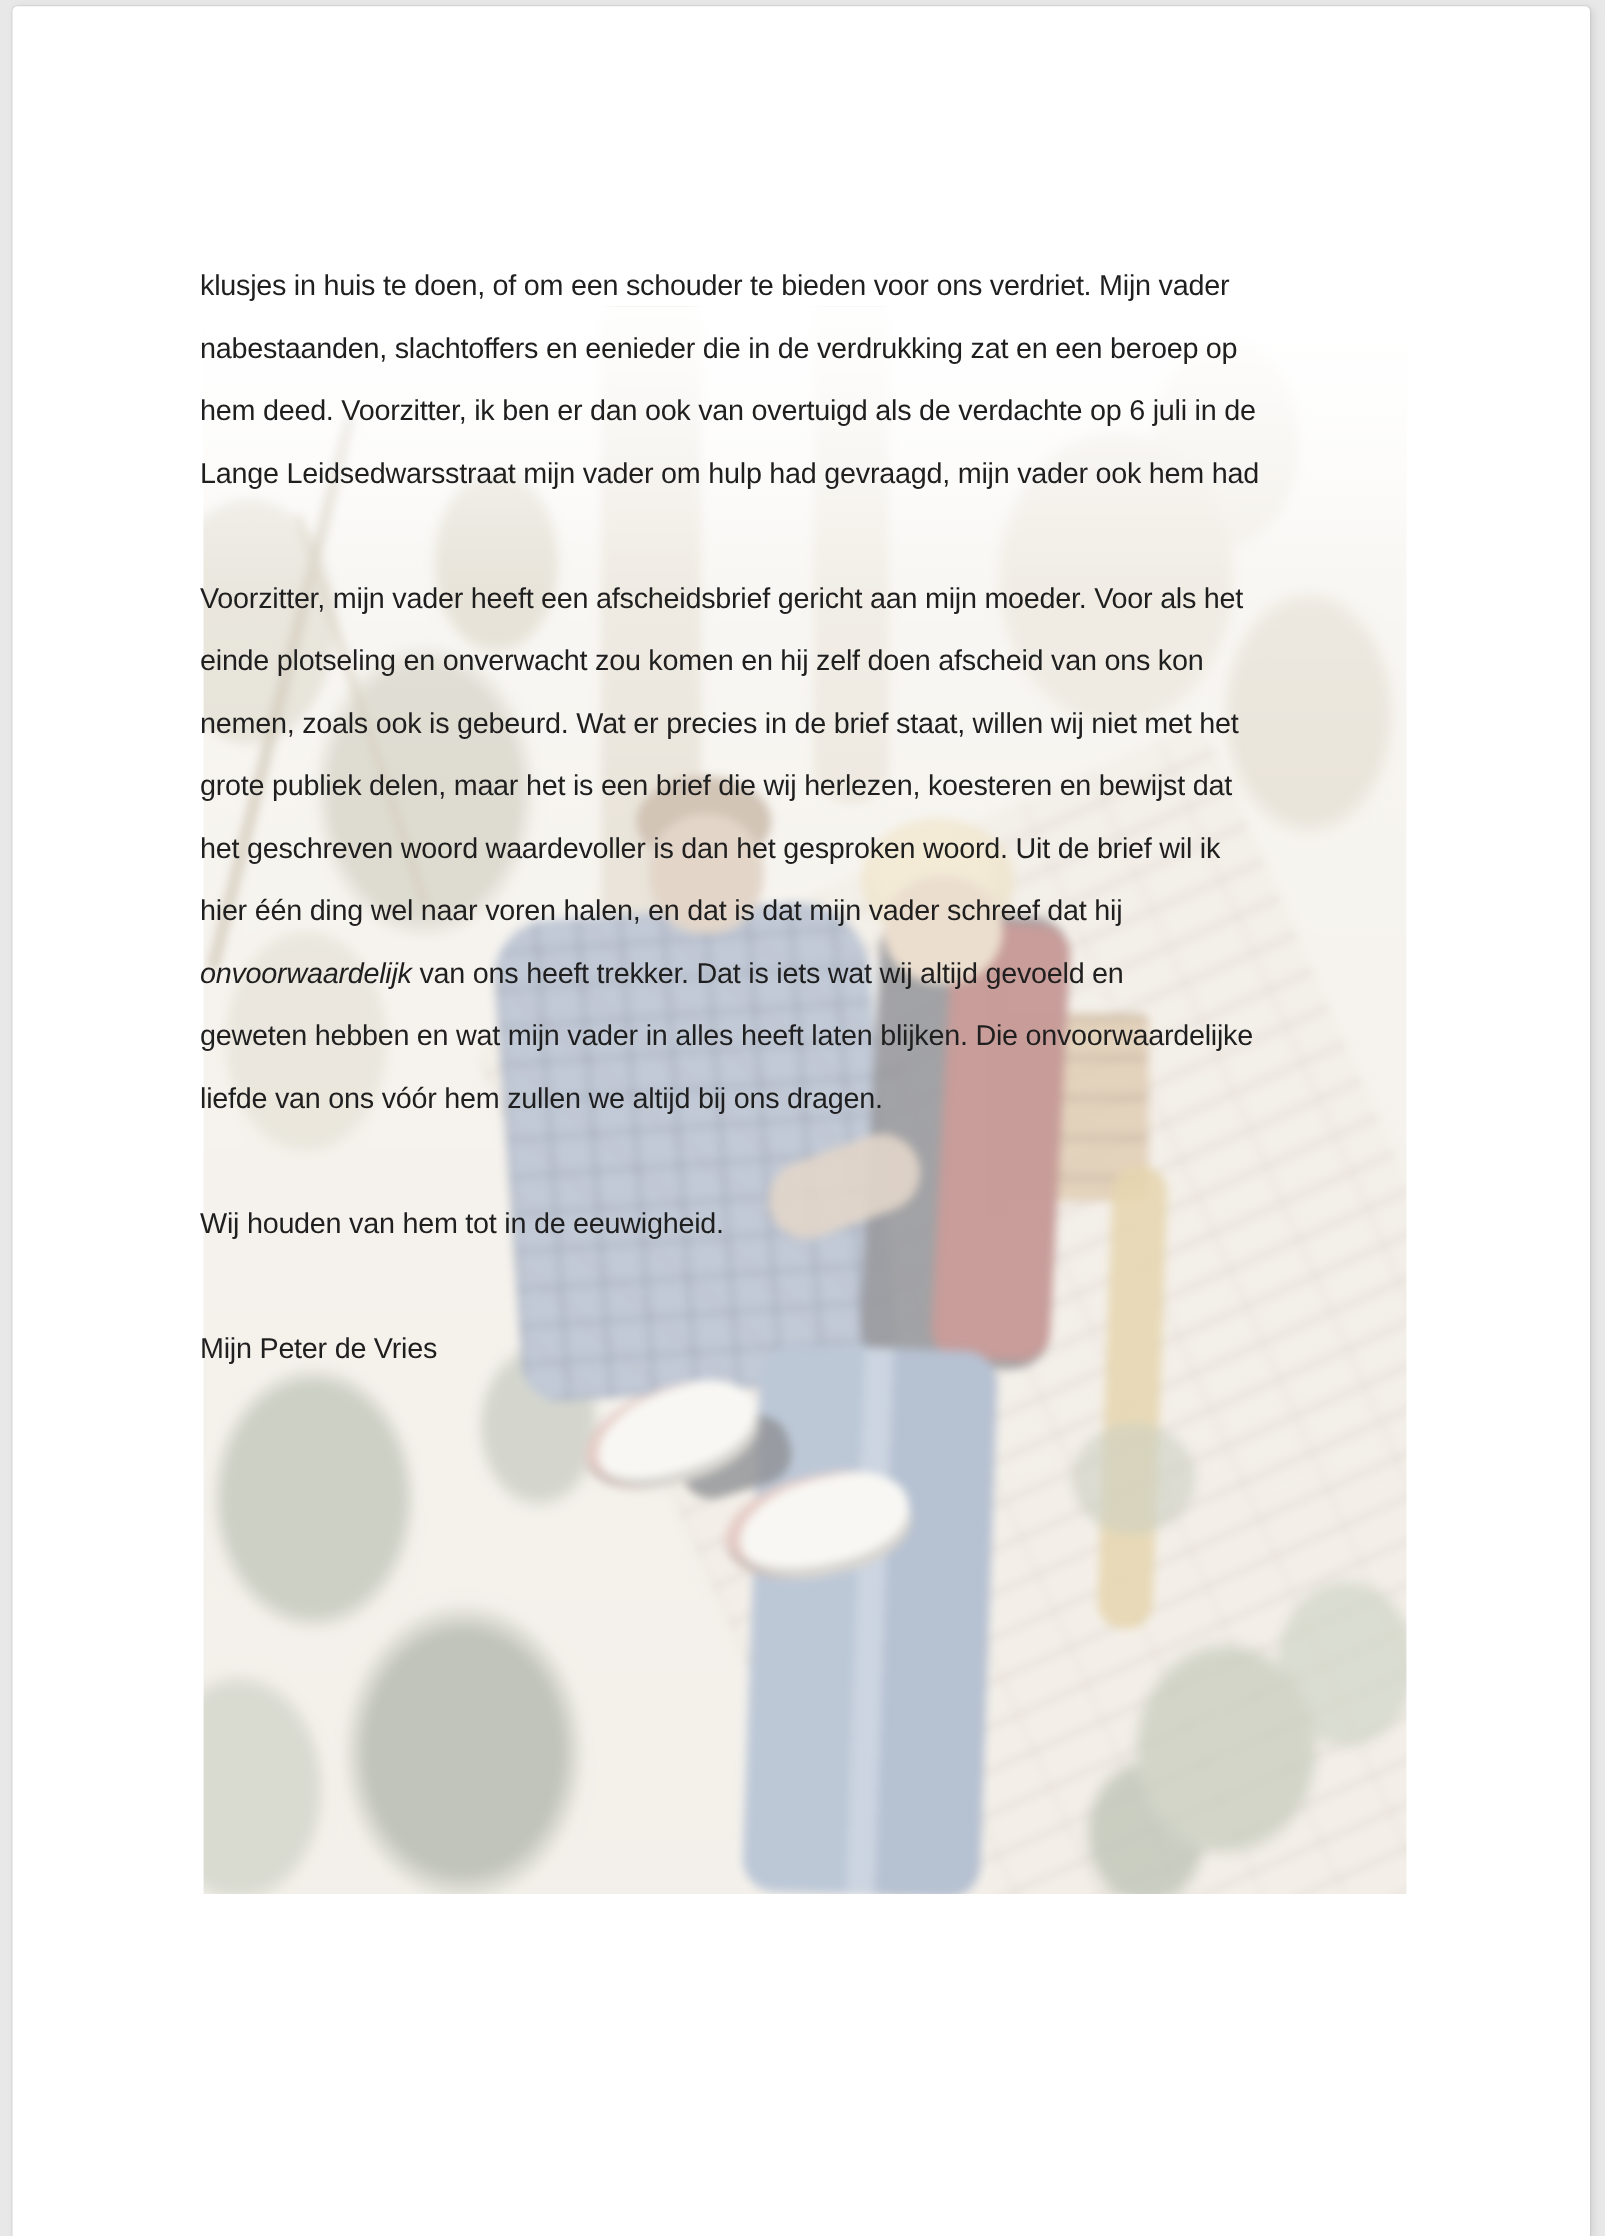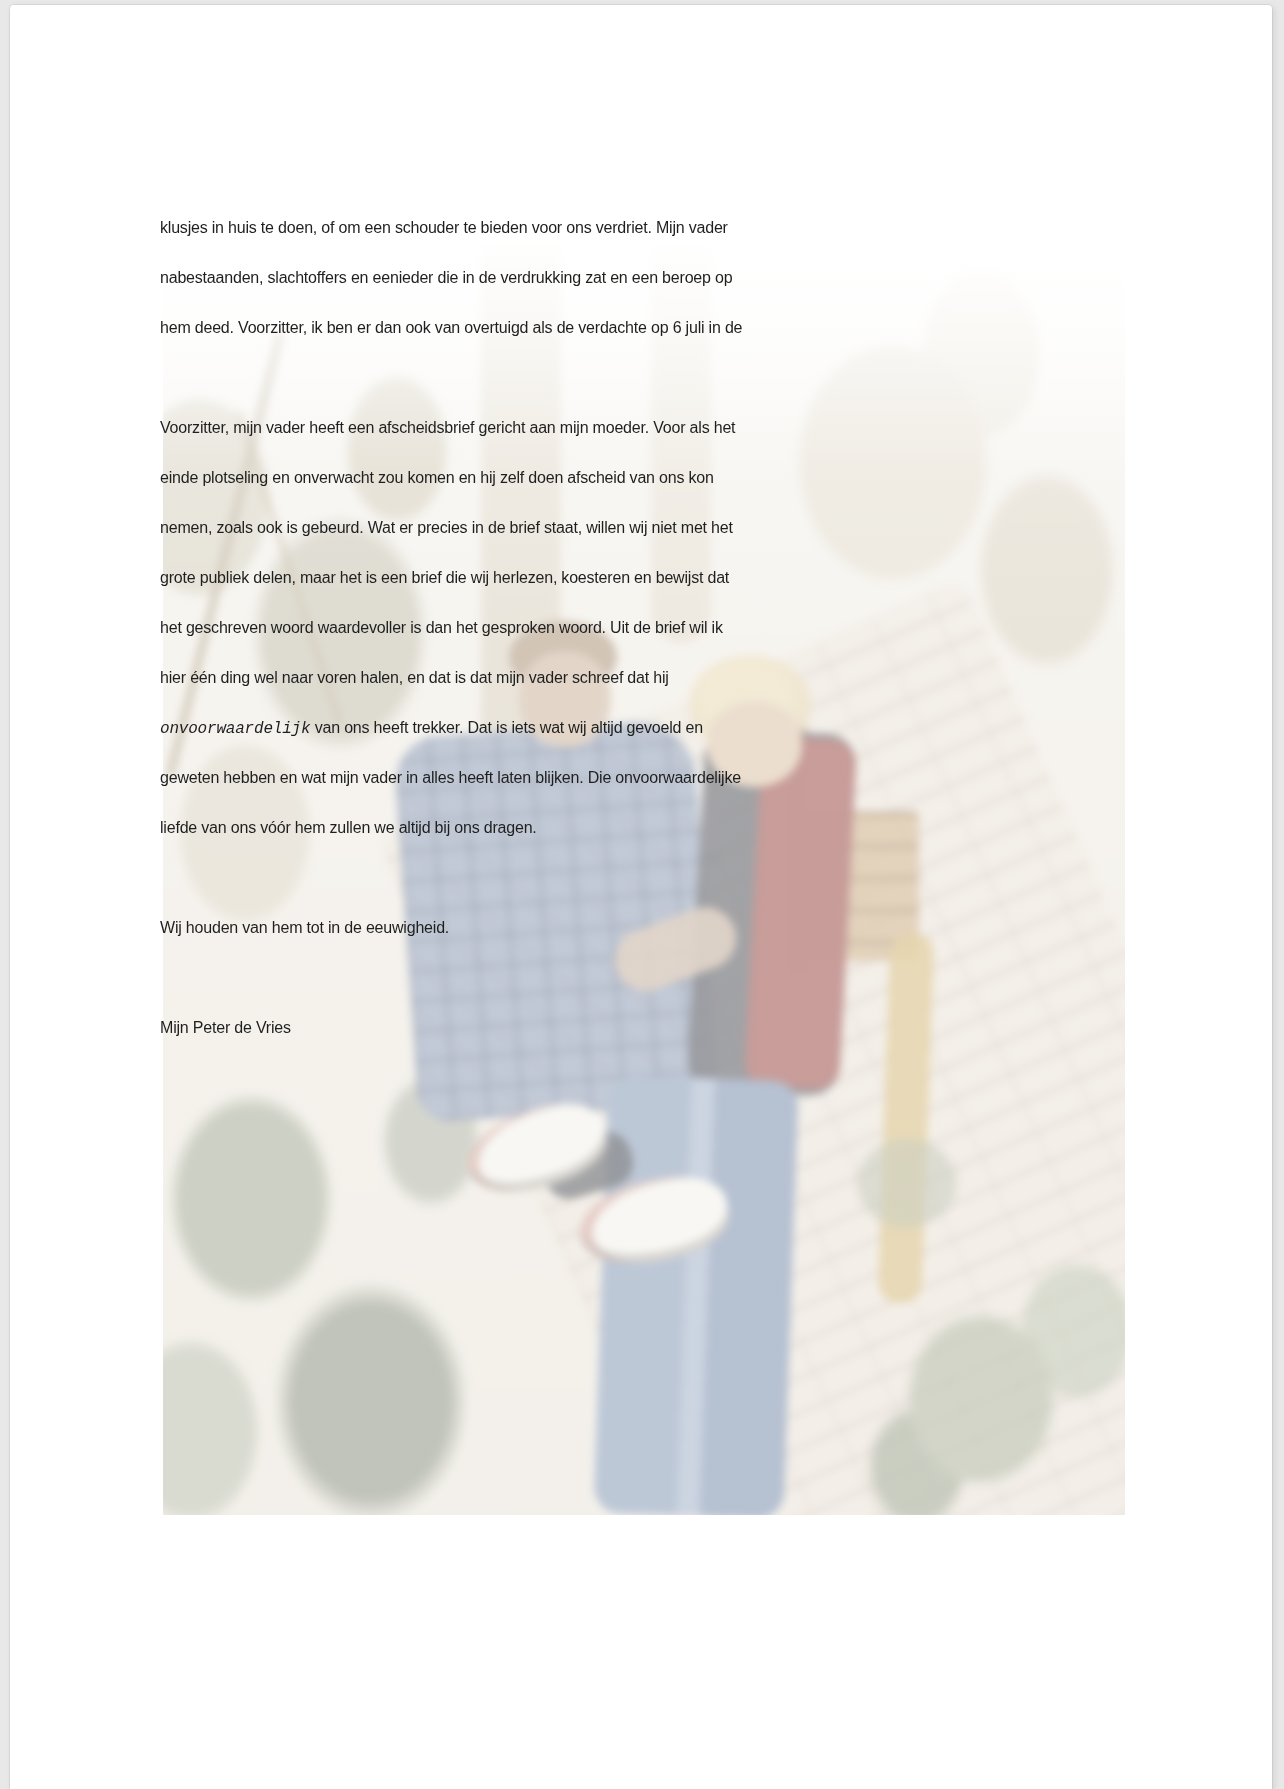--- a/index.html
+++ b/index.html
@@ -92,24 +92,24 @@
      radial-gradient(130px 150px at 45% 55%,#9fa98c 0 50%,transparent 60%),
      radial-gradient(100px 120px at 75% 35%,#b2baa0 0 50%,transparent 60%),
      radial-gradient(90px 110px at 25% 75%,#8d977c 0 45%,transparent 58%);}
   .ph-bush-mid{right:130px;top:860px;width:200px;height:180px;opacity:.6;background:
      radial-gradient(90px 80px at 50% 50%,#a6ae93 0 50%,transparent 60%);}
   .photo-veil{position:absolute;inset:0;z-index:2;background:
      linear-gradient(180deg,rgba(255,255,255,.97) 0,rgba(255,255,255,.78) 90px,
        rgba(255,255,255,.5) 230px,rgba(255,255,255,.42) 400px,rgba(255,255,255,.42) 100%);}
   
   .letter{position:absolute;left:150px;top:198px;z-index:3;width:1040px;
-          color:var(--text-ink);font-size:16px;letter-spacing:-0.2px;}
+          color:var(--text-ink);font-size:23px;letter-spacing:-0.2px;}
   .para{margin:0 0 50px 0;}
   .line{height:50px;line-height:50px;white-space:pre;}
-  .it{font-style:italic;font-family:Liberation Mono, monospace;}
+  .it{font-style:italic;}
 </style>
 </head>
 <body>
 
 <div class="stage">
   <div class="page">
 
     <div class="photo">
       <div class="photo-art">
         <div class="ph-base"></div>
@@ -141,20 +141,21 @@
         <div class="ph-bush-right"></div>
       </div>
       <div class="photo-veil"></div>
     </div>
 
     <div class="letter">
         <div class="para">
           <div class="line"><span>klusjes in huis te doen, of om een schouder te bieden voor ons verdriet. Mijn vader</span></div>
           <div class="line"><span>nabestaanden, slachtoffers en eenieder die in de verdrukking zat en een beroep op</span></div>
           <div class="line"><span>hem deed. Voorzitter, ik ben er dan ook van overtuigd als de verdachte op 6 juli in de</span></div>
+          <div class="line"><span>Lange Leidsedwarsstraat mijn vader om hulp had gevraagd, mijn vader ook hem had</span></div>
         </div>
         <div class="para">
           <div class="line"><span>Voorzitter, mijn vader heeft een afscheidsbrief gericht aan mijn moeder. Voor als het</span></div>
           <div class="line"><span>einde plotseling en onverwacht zou komen en hij zelf doen afscheid van ons kon</span></div>
           <div class="line"><span>nemen, zoals ook is gebeurd. Wat er precies in de brief staat, willen wij niet met het</span></div>
           <div class="line"><span>grote publiek delen, maar het is een brief die wij herlezen, koesteren en bewijst dat</span></div>
           <div class="line"><span>het geschreven woord waardevoller is dan het gesproken woord. Uit de brief wil ik</span></div>
           <div class="line"><span>hier één ding wel naar voren halen, en dat is dat mijn vader schreef dat hij</span></div>
           <div class="line"><span class="it">onvoorwaardelijk</span><span> van ons heeft trekker. Dat is iets wat wij altijd gevoeld en</span></div>
           <div class="line"><span>geweten hebben en wat mijn vader in alles heeft laten blijken. Die onvoorwaardelijke</span></div>

